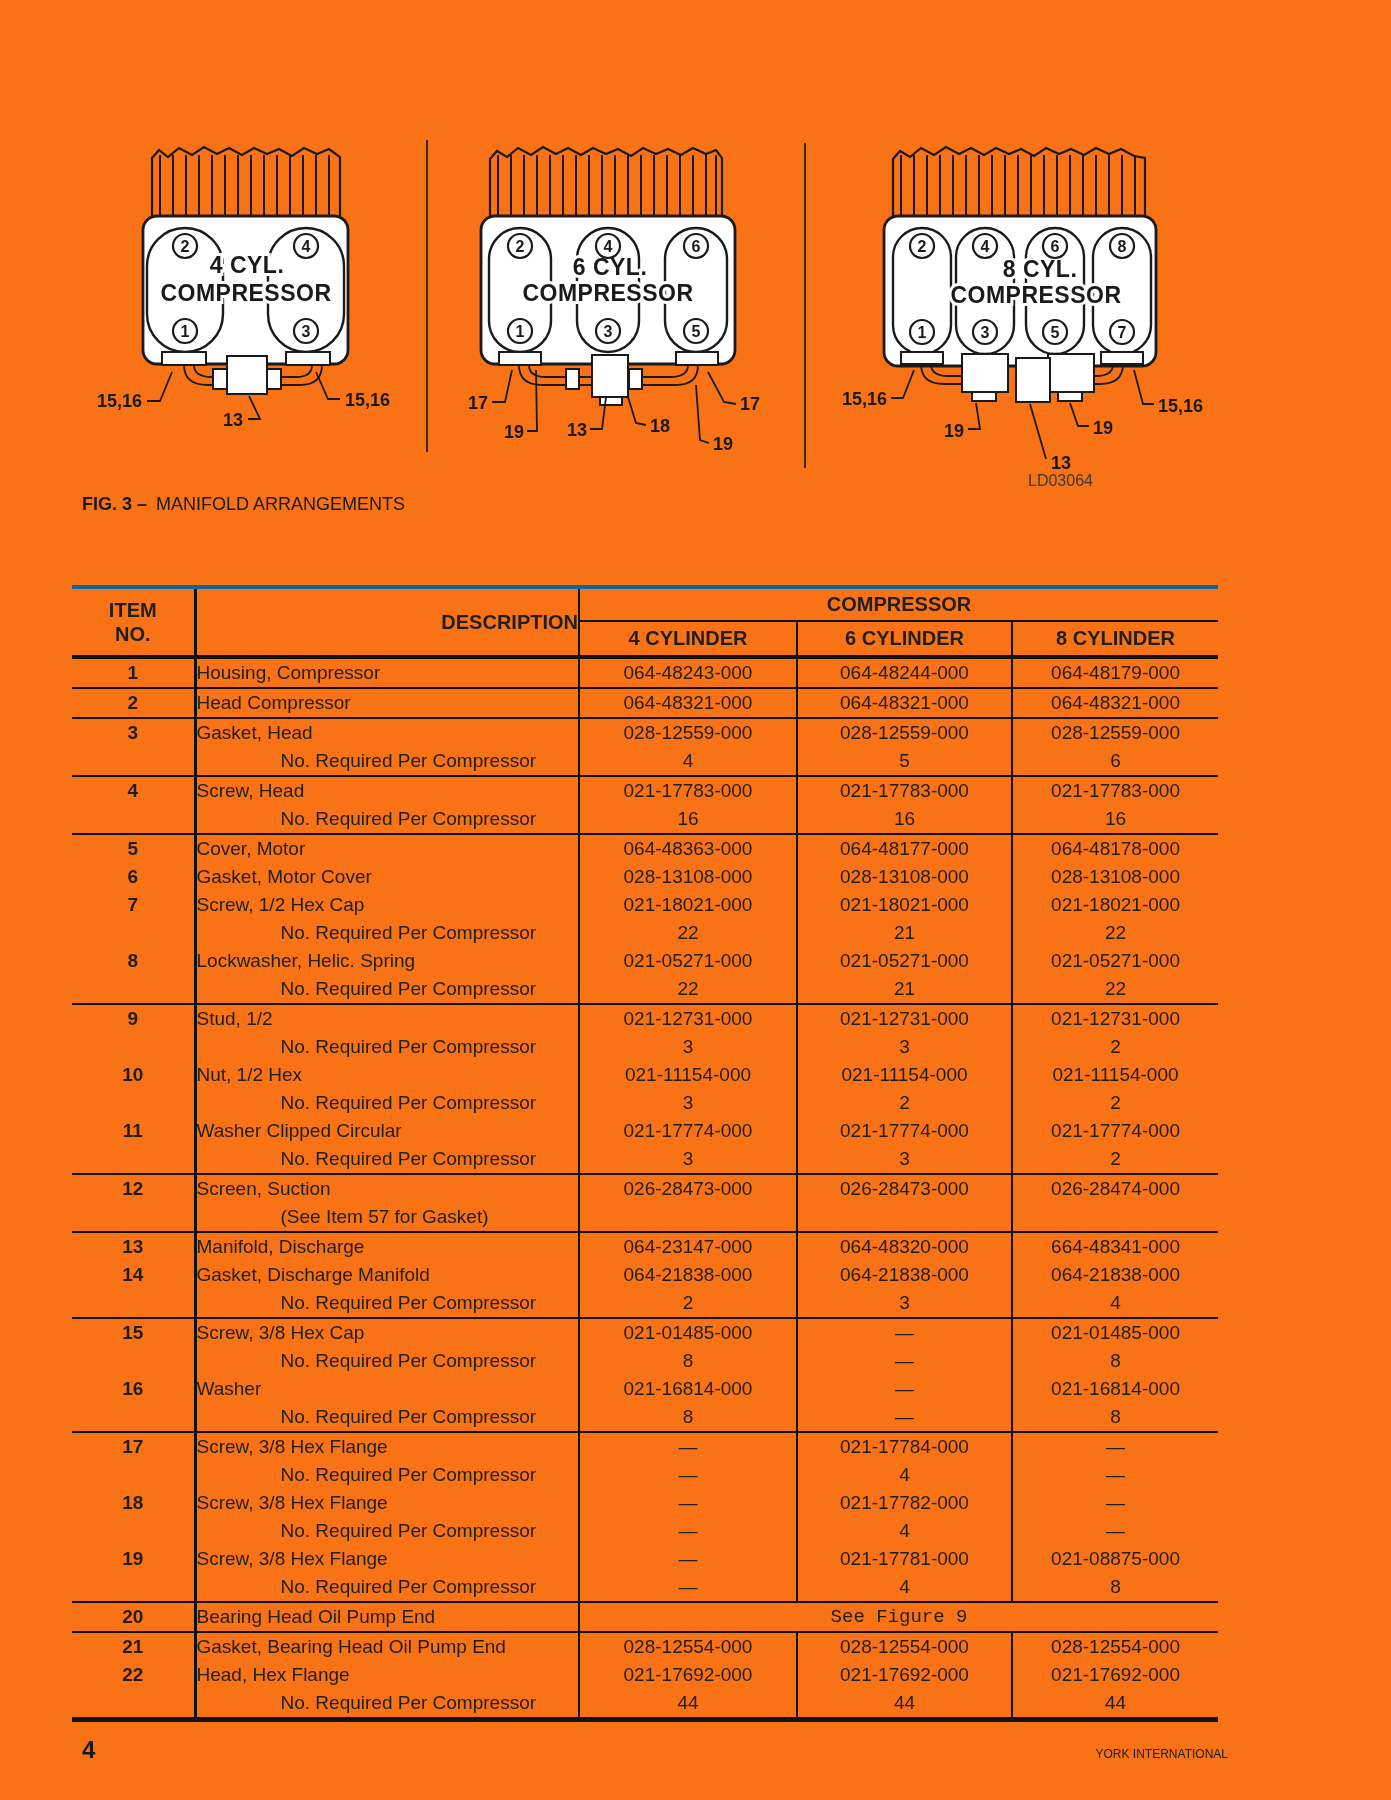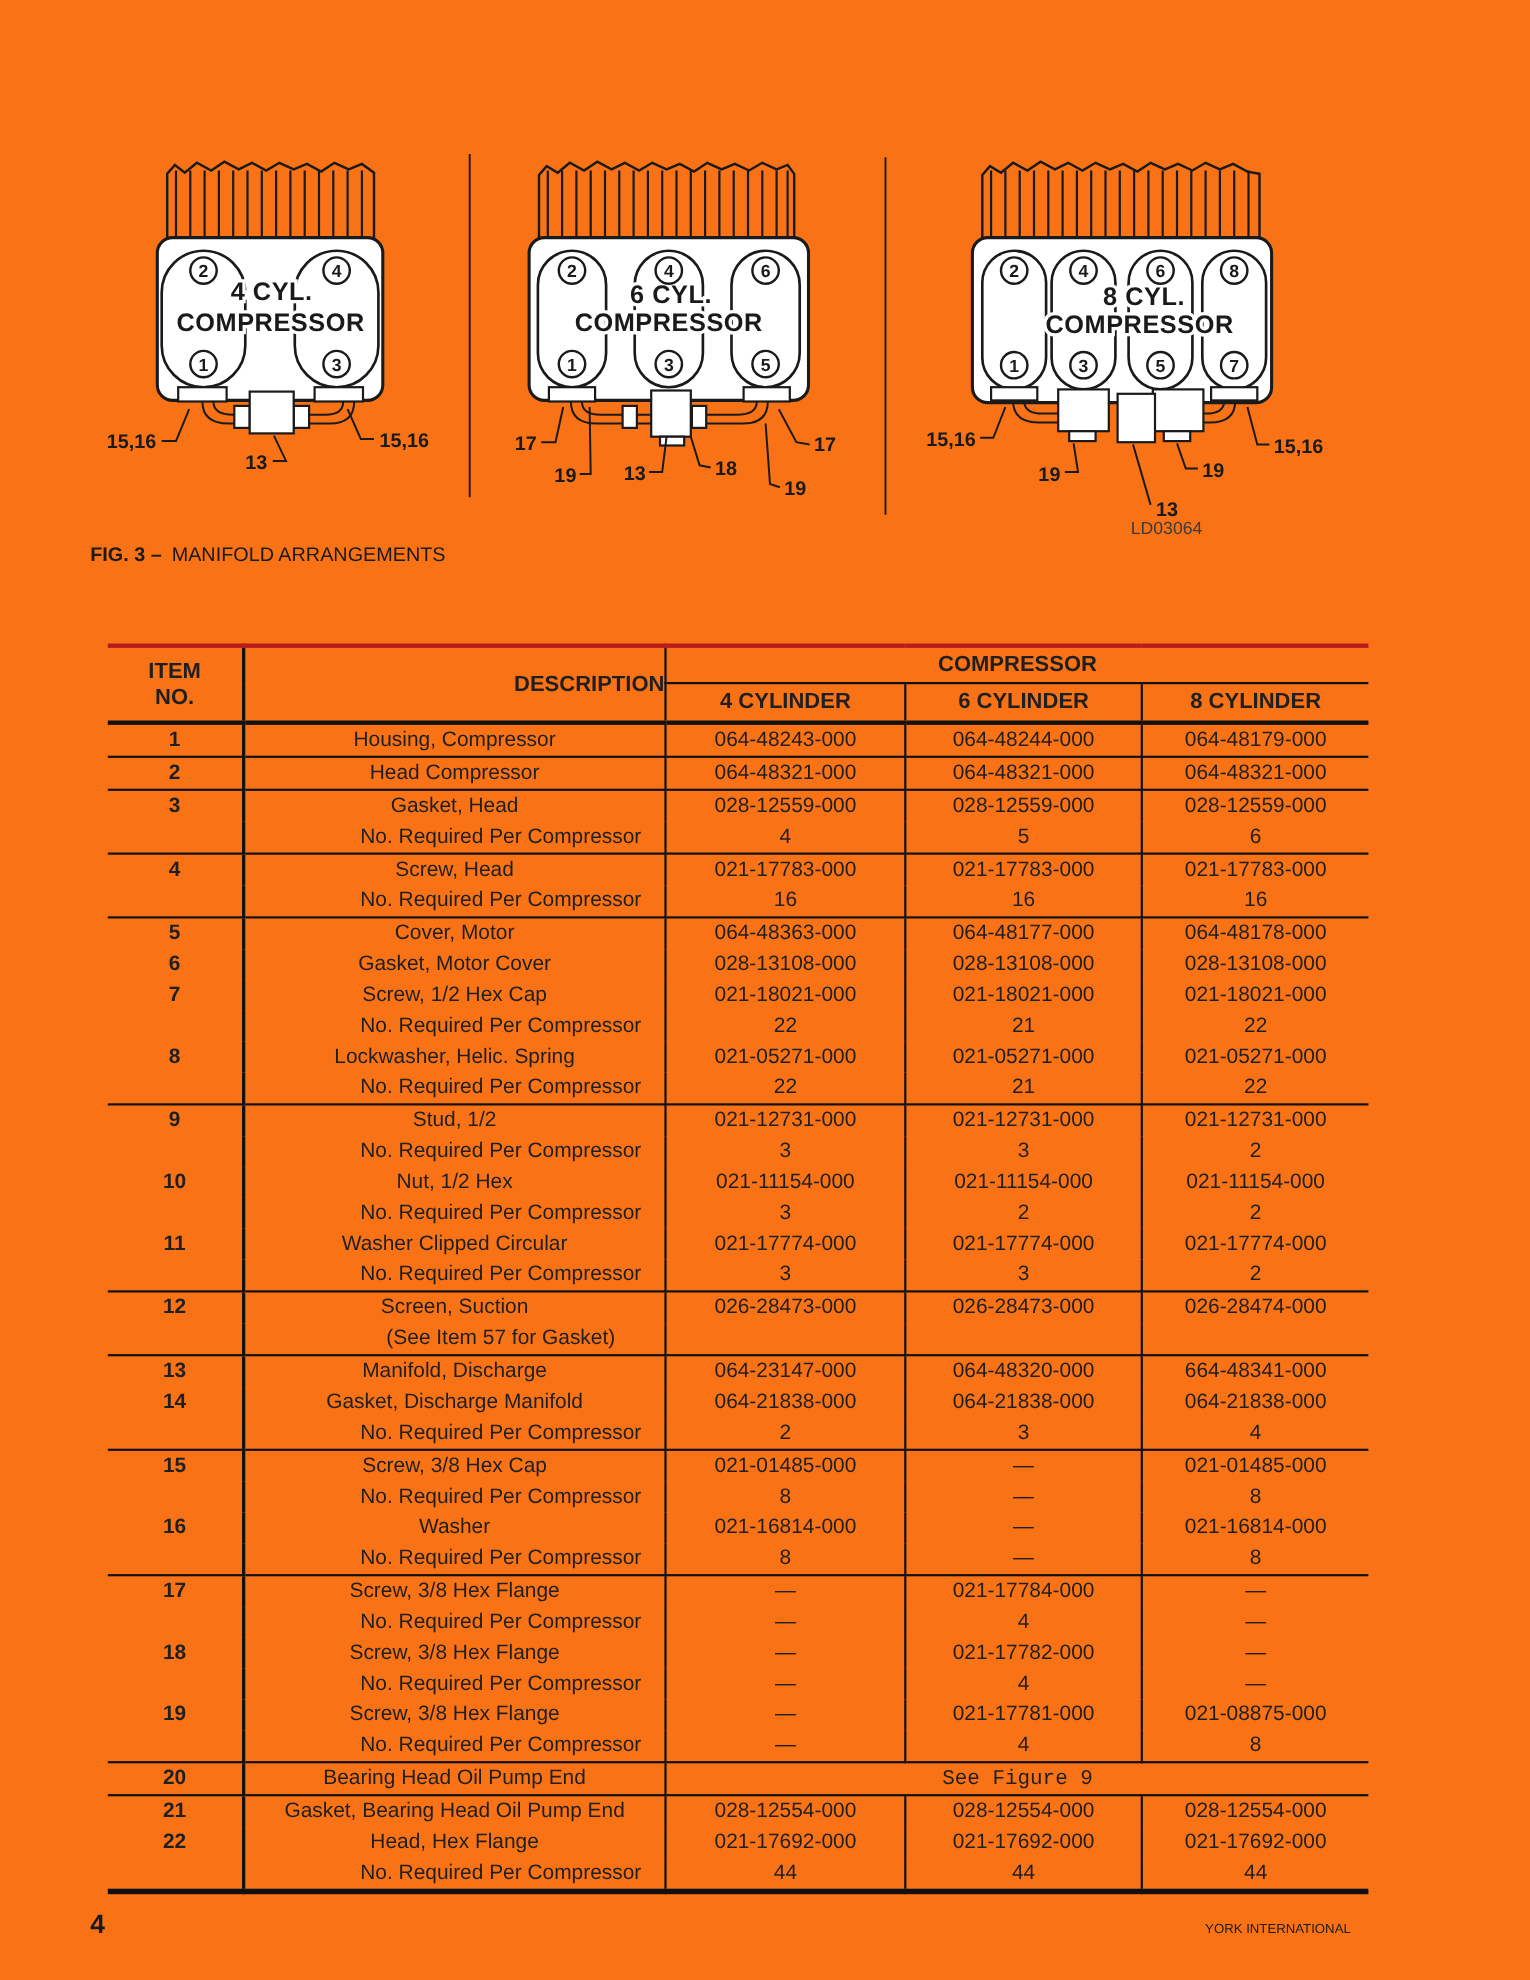--- a/index.html
+++ b/index.html
@@ -21,32 +21,32 @@
           letter-spacing:.5px;paint-order:stroke;stroke:#ffffff;stroke-width:6;}
   .callout{font:600 18px "Liberation Sans",sans-serif;fill:#1a1a1a;}
   .end{text-anchor:end;}
 
   .caption{position:absolute;left:82px;top:494px;font-size:18px;white-space:nowrap;}
   .cap-b{font-weight:bold;margin-right:9px;}
   .drawing-code{position:absolute;left:1028px;top:472px;width:200px;
                 font-size:16px;color:#3a3a3a;}
 
   
-  table.parts{position:absolute;left:98px;top:585px;width:1146px;table-layout:fixed;
-              border-collapse:collapse;border-top:4px solid #b91c1c;border-bottom:5px solid #111;
+  table.parts{position:absolute;left:72px;top:585px;width:1146px;table-layout:fixed;
+              border-collapse:collapse;border-top:4px solid #0369a1;border-bottom:5px solid #111;
               font-size:19px;color:#1f1f1f;}
   .parts th{padding:0;font-weight:bold;font-size:20px;}
   .h-item{border-right:3px solid #111;border-bottom:4px solid #111;line-height:1.2;}
   .h-desc{border-right:2px solid #111;border-bottom:4px solid #111;text-align:right;}
   .h-comp{border-bottom:2px solid #111;height:31px;text-align:center;}
   .h-sub{border-bottom:4px solid #111;height:33px;text-align:center;}
   .h-sub.vr{border-right:2px solid #111;}
   .parts tbody td{height:28px;padding:0;vertical-align:middle;}
   .c-item{text-align:center;font-weight:bold;border-right:3px solid #111;}
-  .c-desc{text-align:center;padding-left:46px;border-right:2px solid #111;}
+  .c-desc{text-align:left;padding-left:46px;border-right:2px solid #111;}
   .c-desc.ind{padding-left:84px;}
   .c-part{text-align:center;}
   .c-part.vr{border-right:2px solid #111;}
   .c-span{text-align:center;font-family:Liberation Mono, monospace;}
   tr.sep td{border-bottom:2px solid #111;}
 
   
   .footer{position:absolute;left:82px;top:1736px;width:1146px;display:flex;
           justify-content:space-between;align-items:baseline;}
   .pageno{font-size:24px;font-weight:bold;}

